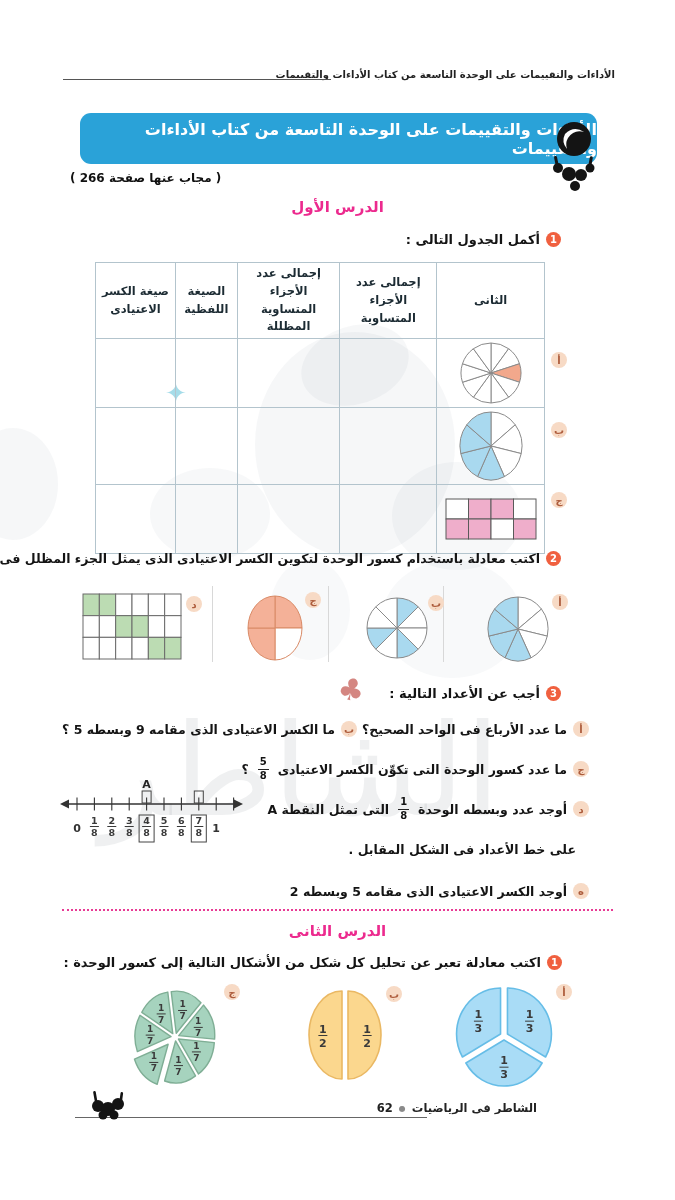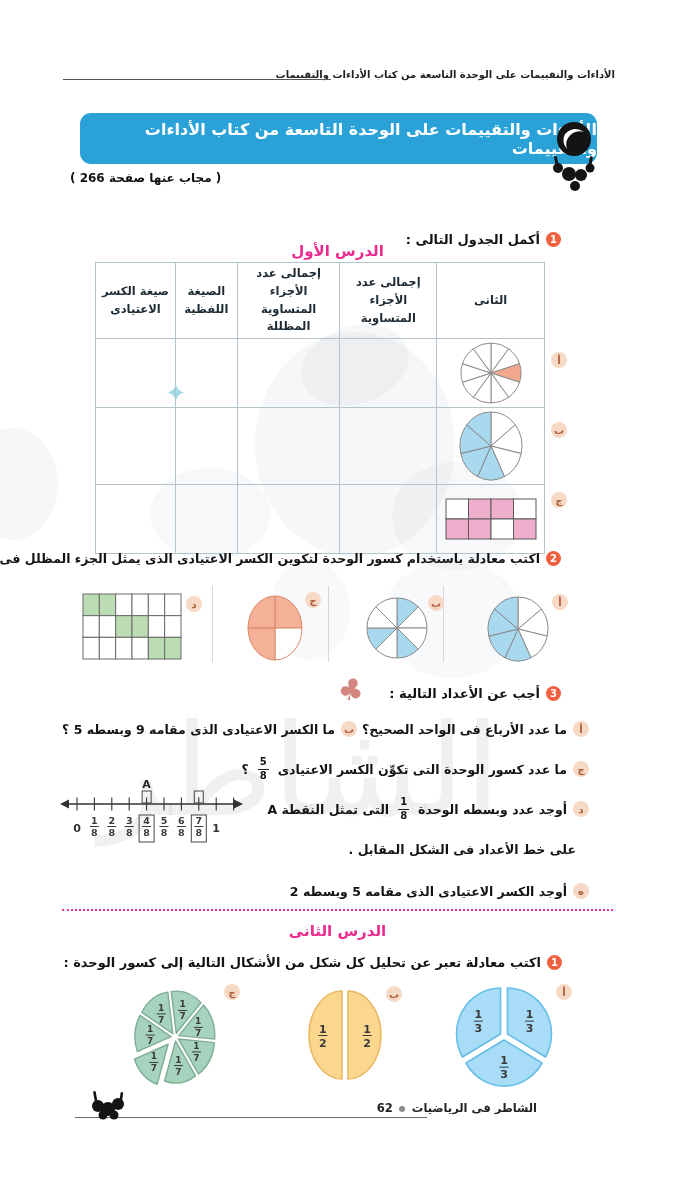--- a/index.html
+++ b/index.html
@@ -75,21 +75,21 @@
     <circle cx="26" cy="62" r="7" fill="#141414"></circle>
     <circle cx="38" cy="63" r="6" fill="#141414"></circle>
     <circle cx="47" cy="56" r="4.5" fill="#141414"></circle>
     <circle cx="32" cy="74" r="5" fill="#141414"></circle>
     <rect x="12" y="44" width="3" height="12" rx="1.5" fill="#141414" transform="rotate(-12 13 50)"></rect>
     <rect x="46" y="44" width="3" height="11" rx="1.5" fill="#141414" transform="rotate(10 47 50)"></rect>
   </svg>
 
   <div class="note">( مجاب عنها صفحة 266 )</div>
 
-  <div class="lesson-title" style="top:198px;margin-top:44px;">الدرس الأول</div>
+  <div class="lesson-title" style="top:198px;">الدرس الأول</div>
 
   <div class="qline" style="top:232px;right:114px;">
     <span class="badge-num">1</span>
     <span>أكمل الجدول التالى :</span>
   </div>
 
   <table class="ftable" dir="rtl">
     <colgroup>
         <col style="width:108px">
         <col style="width:97px">

